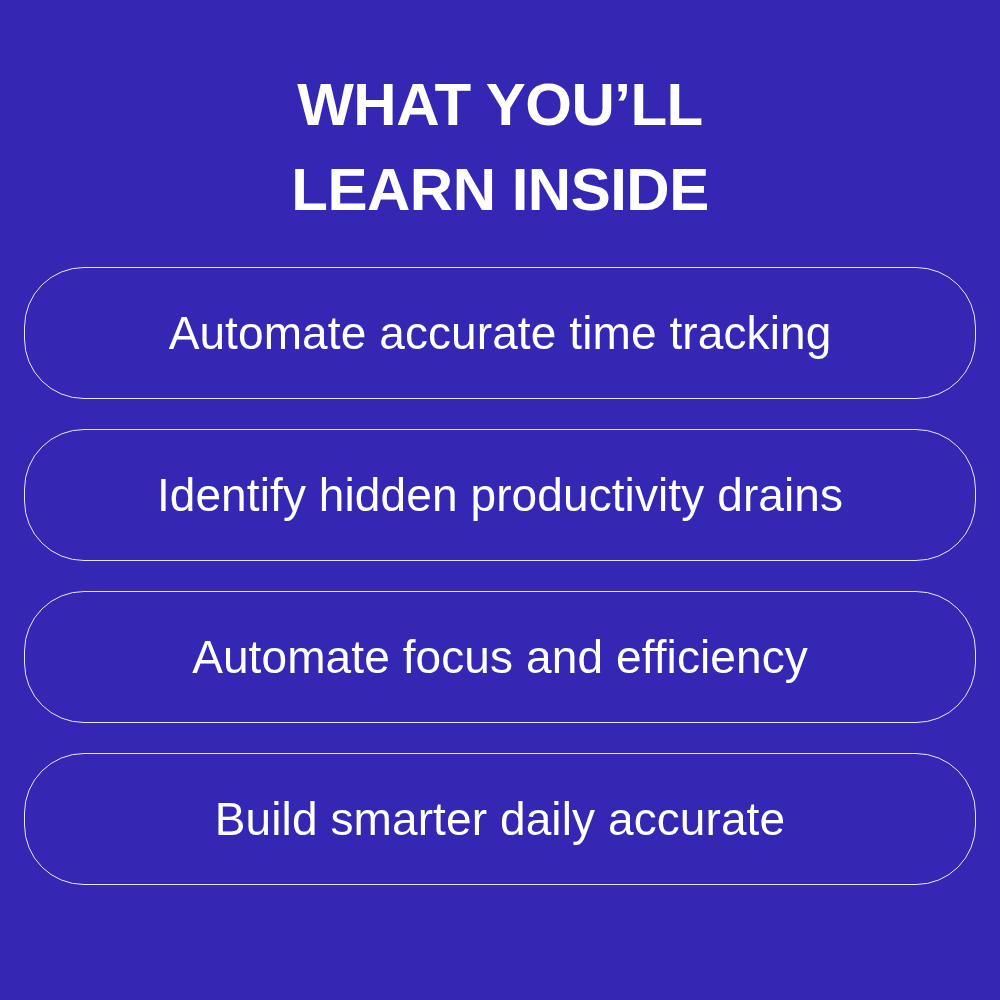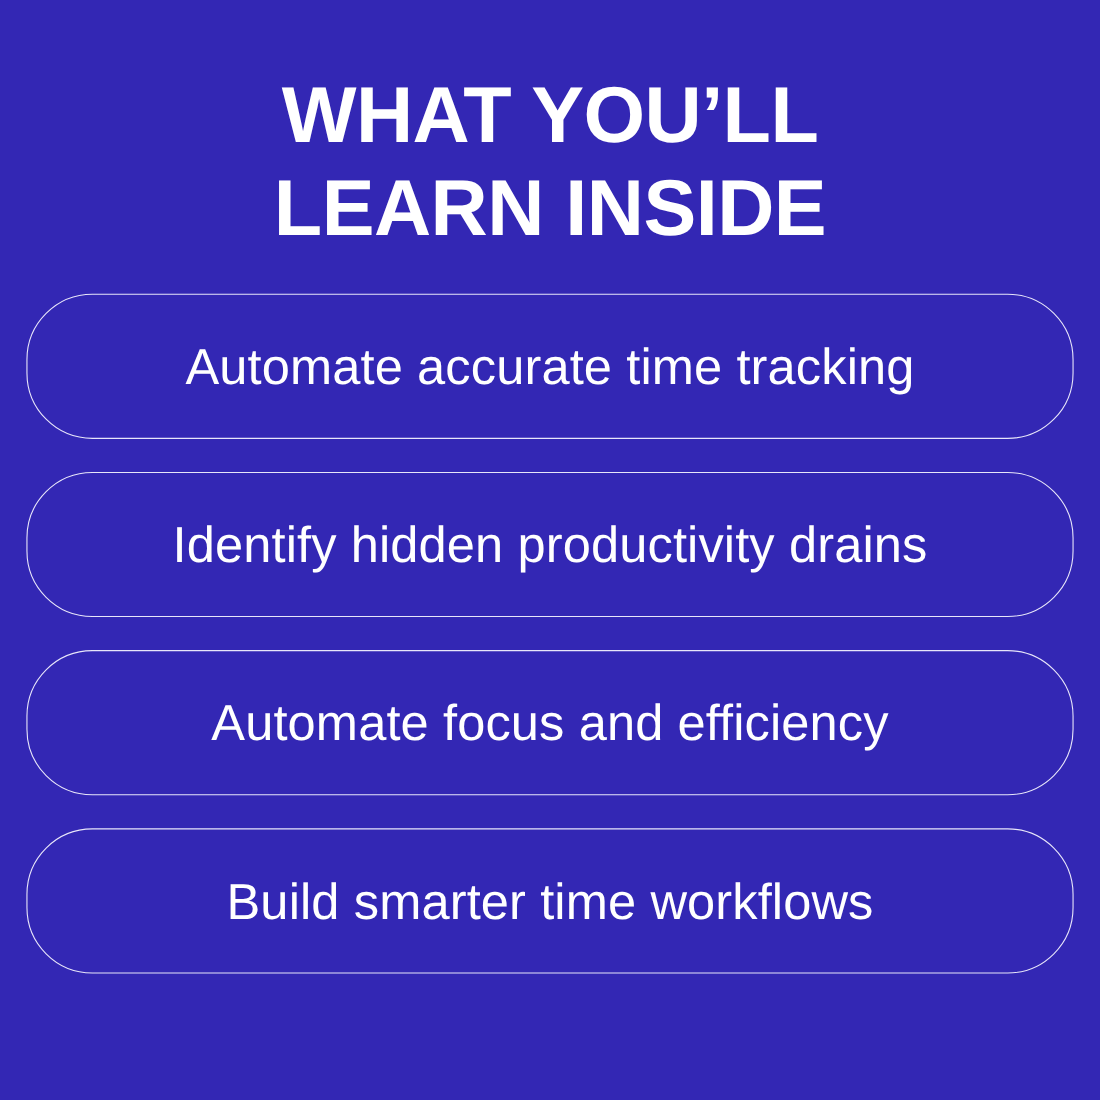--- a/index.html
+++ b/index.html
@@ -25,21 +25,21 @@
   }
 
   
   .headline {
     width: 1000px;
     text-align: center;
     margin: 0;
     padding: 0;
     font-family: "Liberation Sans", sans-serif;
     font-weight: 700;
-    font-size: 72px;
+    font-size: 60px;
     line-height: 84px;
     letter-spacing: -0.5px;
     color: #ffffff;
     position: absolute;
     top: 50px;
     left: 0;
   }
   .headline .line {
     display: block;
     white-space: nowrap;
@@ -99,17 +99,17 @@
     <li class="pill" style="border-color: rgb(232, 230, 250);">
       <span class="pill-label">Automate accurate time tracking</span>
     </li>
     <li class="pill" style="border-color: rgb(232, 230, 250);">
       <span class="pill-label">Identify hidden productivity drains</span>
     </li>
     <li class="pill" style="border-color: rgb(232, 230, 250);">
       <span class="pill-label">Automate focus and efficiency</span>
     </li>
     <li class="pill" style="border-color: rgb(232, 230, 250);">
-      <span class="pill-label">Build smarter time workflows</span>
+      <span class="pill-label">Build smarter daily accurate</span>
     </li>
   </ul>
 
 </div>
 
 </body></html>

